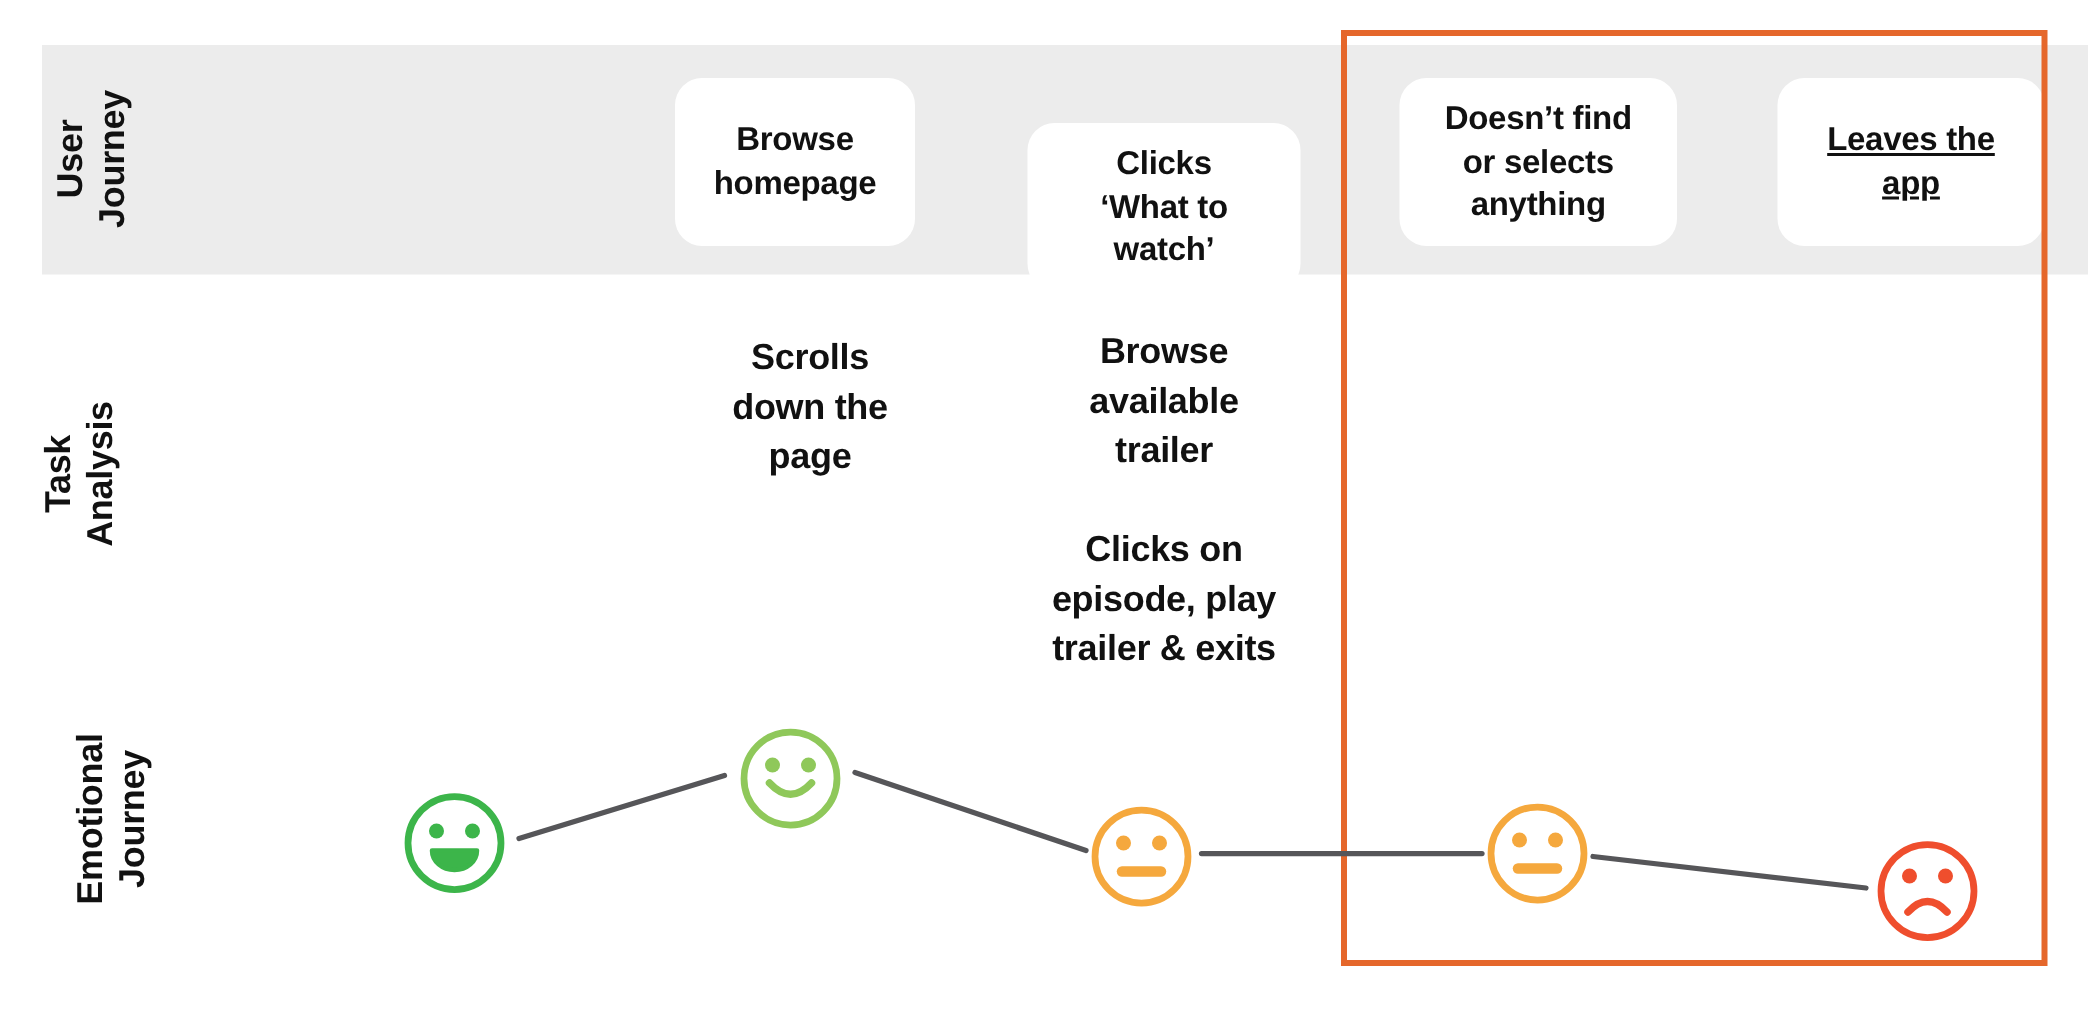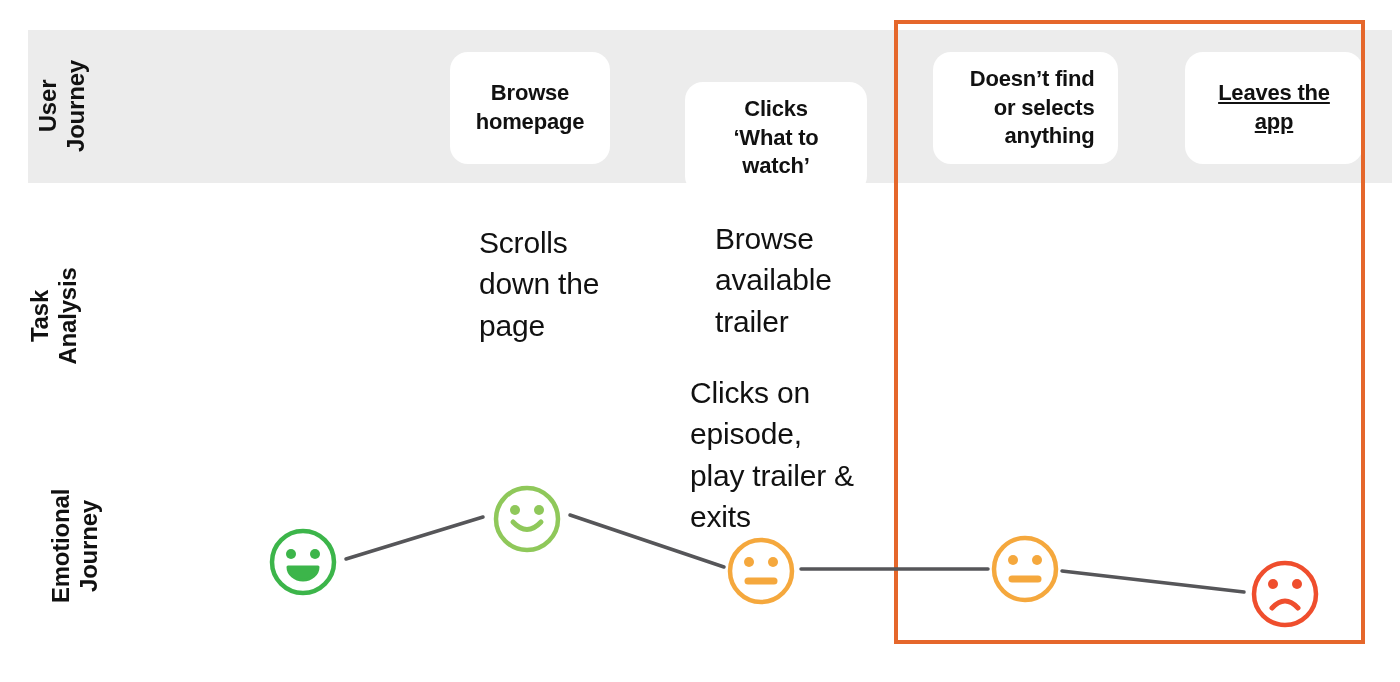--- a/index.html
+++ b/index.html
@@ -49,36 +49,36 @@
     line-height: 1.3;
     text-align: center;
     letter-spacing: -0.2px;
   }
   .card span { display: inline-block; }
   .card-1 { left: 213px; width: 182px; }
   .card-2 { left: 450px; width: 160px; }
   .card-2 span { max-width: 160px; }
   .card-3 { left: 685px; width: 182px; margin-top: 30px; }
   .card-3 span { max-width: 112px; }
-  .card-4 { left: 933px; width: 185px; text-align: right; }
+  .card-4 { left: 933px; width: 185px; }
   .card-4 span { max-width: 138px; }
   .card-5 { left: 1185px; width: 178px; }
   .card-5 span { max-width: 124px; text-decoration: underline; }
   .note {
     position: absolute;
     transform: translateX(-50%);
-    font-size: 30px;
-    font-weight: normal;
+    font-size: 24px;
+    font-weight: bold;
     line-height: 1.38;
-    text-align: left;
+    text-align: center;
     letter-spacing: -0.2px;
   }
   .note-1 { left: 540px; top: 222px; width: 122px; }
   .note-2 { left: 776px; top: 218px; width: 122px; }
-  .note-3 { left: 776px; top: 350px; width: 172px; margin-top: 22px; }
+  .note-3 { left: 776px; top: 350px; width: 172px; }
   .journey-svg {
     position: absolute;
     left: 0;
     top: 0;
     width: 1400px;
     height: 682px;
     pointer-events: none;
   }
 </style>
 </head>

